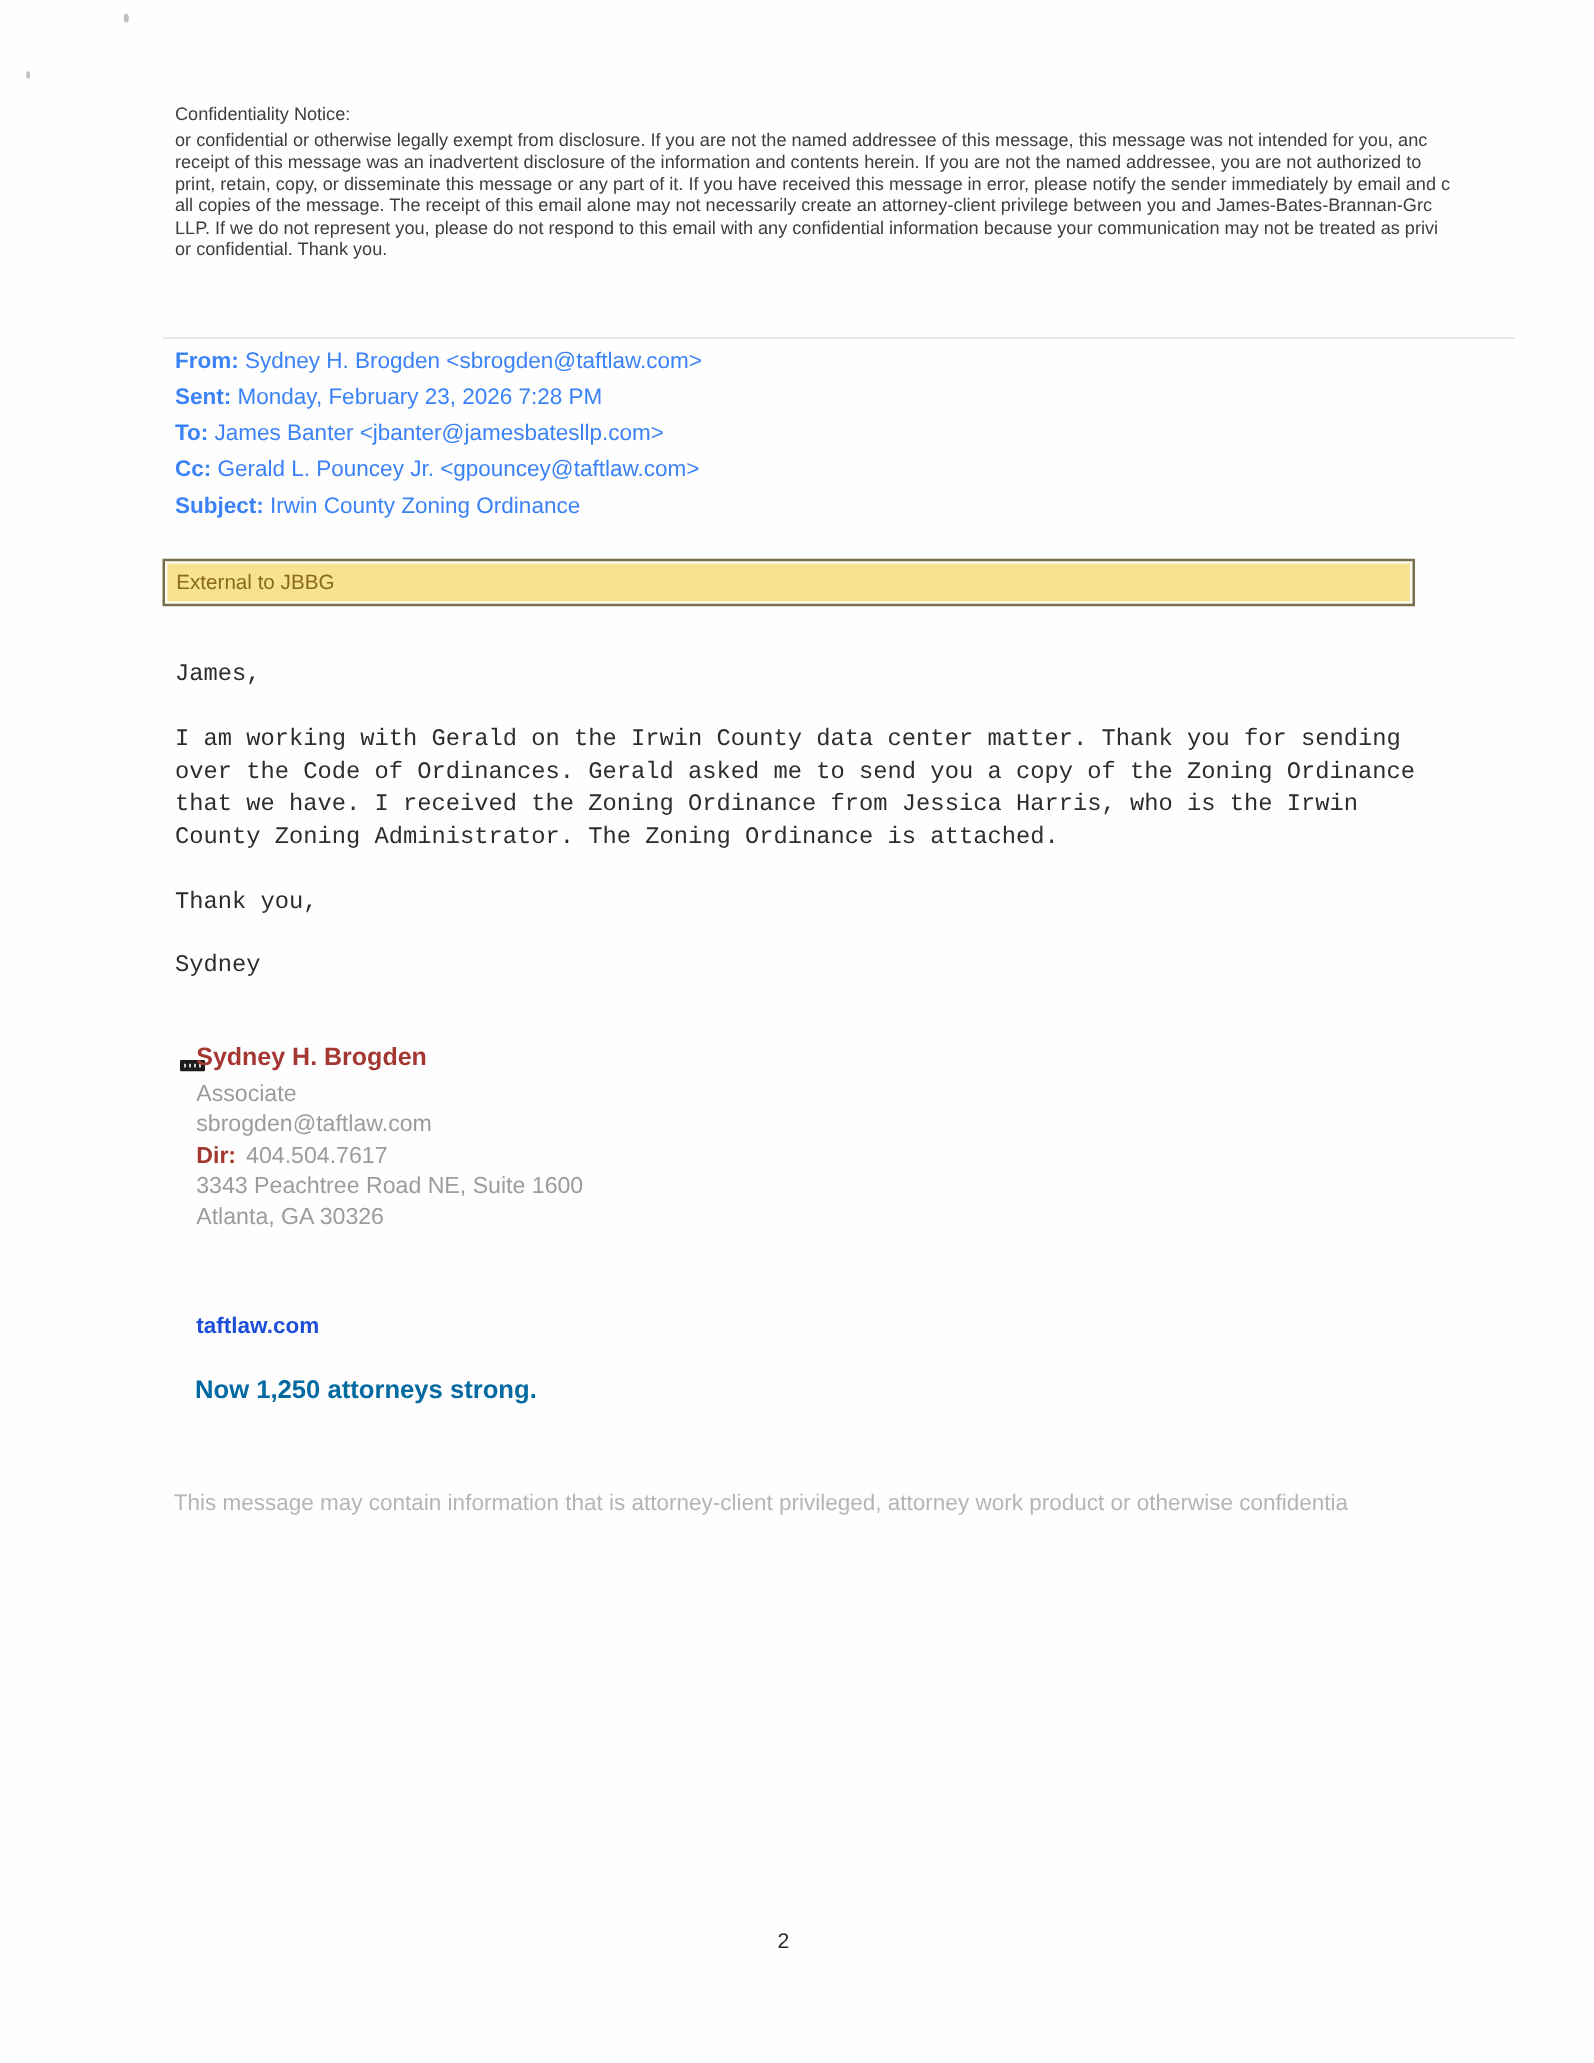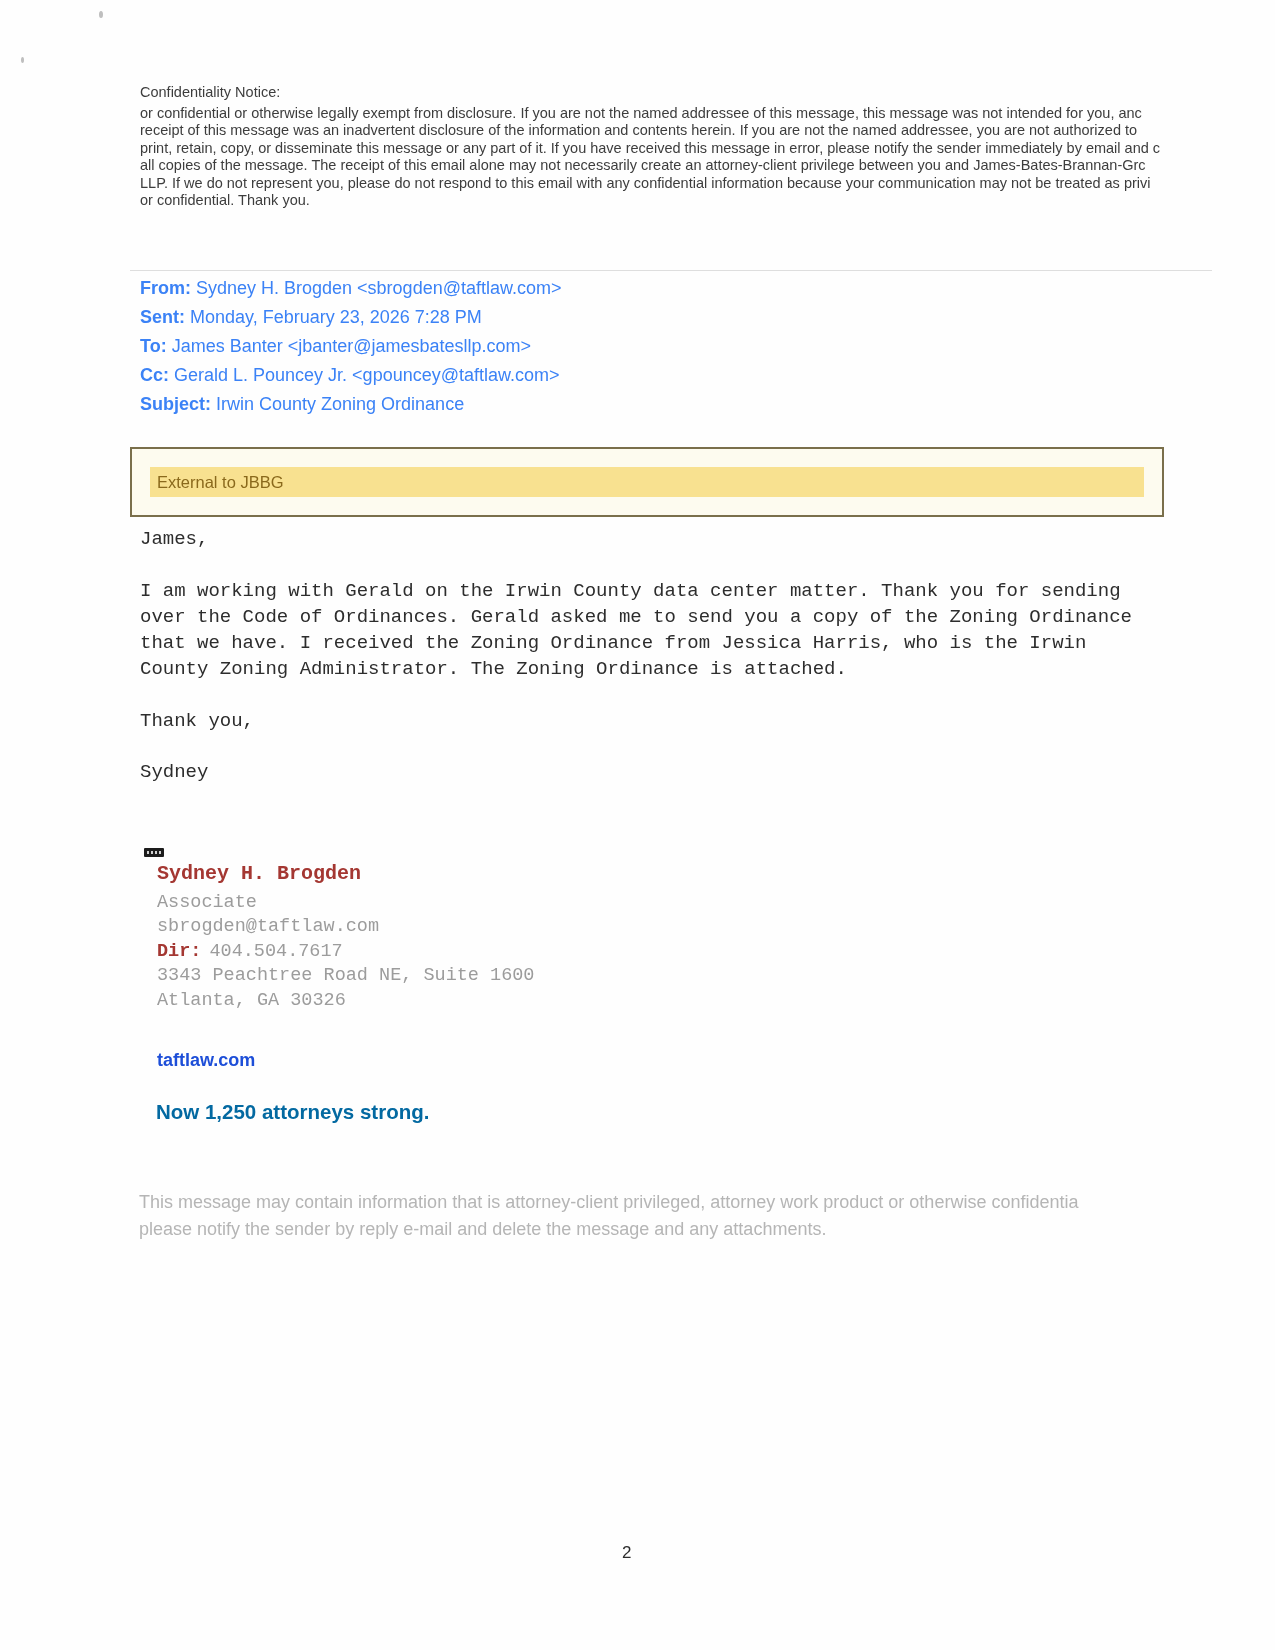--- a/index.html
+++ b/index.html
@@ -33,21 +33,21 @@
   
   .hdr{
     position:absolute;left:140px;top:274px;width:1000px;
     color:#3b82f6;font-size:18px;line-height:29px;
   }
   .hdr-label{font-weight:bold;}
 
   
   .banner{
     position:absolute;left:130px;top:447px;width:994px;height:30px;
-    border:2px solid #7a6f4b;background:#fdfbef;padding:18px;
+    border:2px solid #7a6f4b;background:#fdfbef;padding:2px;
   }
   .banner-inner{
     width:100%;height:100%;background:#f8e190;
     display:flex;align-items:center;
     color:#8a691c;font-size:16.5px;padding-left:7px;box-sizing:border-box;
   }
 
   
   .body-text{position:absolute;left:140px;color:#2d2d2d;font-size:19px;line-height:26px;font-family:Liberation Mono, monospace;}
   .greeting{top:526px;}
@@ -57,21 +57,21 @@
 
   
   .sig-logo{
     position:absolute;left:144px;top:848px;width:20px;height:9px;
     background:#1c1c1c;border-radius:1px;
   }
   .sig-logo::after{
     content:"";position:absolute;left:3px;top:3px;width:14px;height:3px;
     background:repeating-linear-gradient(90deg,#cfcfcf 0 2px,#1c1c1c 2px 4px);
   }
-  .sig{position:absolute;left:157px;top:862px;font-size:18.5px;line-height:24.5px;color:#9c9c9c;font-family:Liberation Mono, monospace;}
+  .sig{position:absolute;left:157px;top:834px;font-size:18.5px;line-height:24.5px;color:#9c9c9c;}
   .sig-name{color:#a43732;font-weight:bold;font-size:20px;margin-bottom:4px;}
   .red{color:#a43732;font-weight:bold;}
   .sig-phone{margin-left:8px;}
   .sig-site{position:absolute;left:157px;top:1050px;font-size:18px;font-weight:bold;color:#1d4ed8;}
   .tagline{position:absolute;left:156px;top:1100px;font-size:20.5px;font-weight:bold;color:#0369a1;}
   .merger{position:absolute;left:156px;top:1145px;font-size:20.5px;color:#a3a3a3;white-space:nowrap;}
   .merger .here{color:#a43732;font-weight:bold;text-decoration:none;}
 
   
   .disclaimer{
@@ -133,18 +133,17 @@
     <div>Atlanta, GA 30326</div>
   </section>
 
   <div class="sig-site">taftlaw.com</div>
 
   <div class="tagline">Now 1,250 attorneys strong.</div>
 
 
   <section class="disclaimer">
     <div>This message may contain information that is attorney-client privileged, attorney work product or otherwise confidentia</div>
-    <div>please notify the sender by reply e-mail and delete the message and any attachments.</div>
   </section>
 
   <div class="page-num">2</div>
 
 </div>
 
 </body></html>

